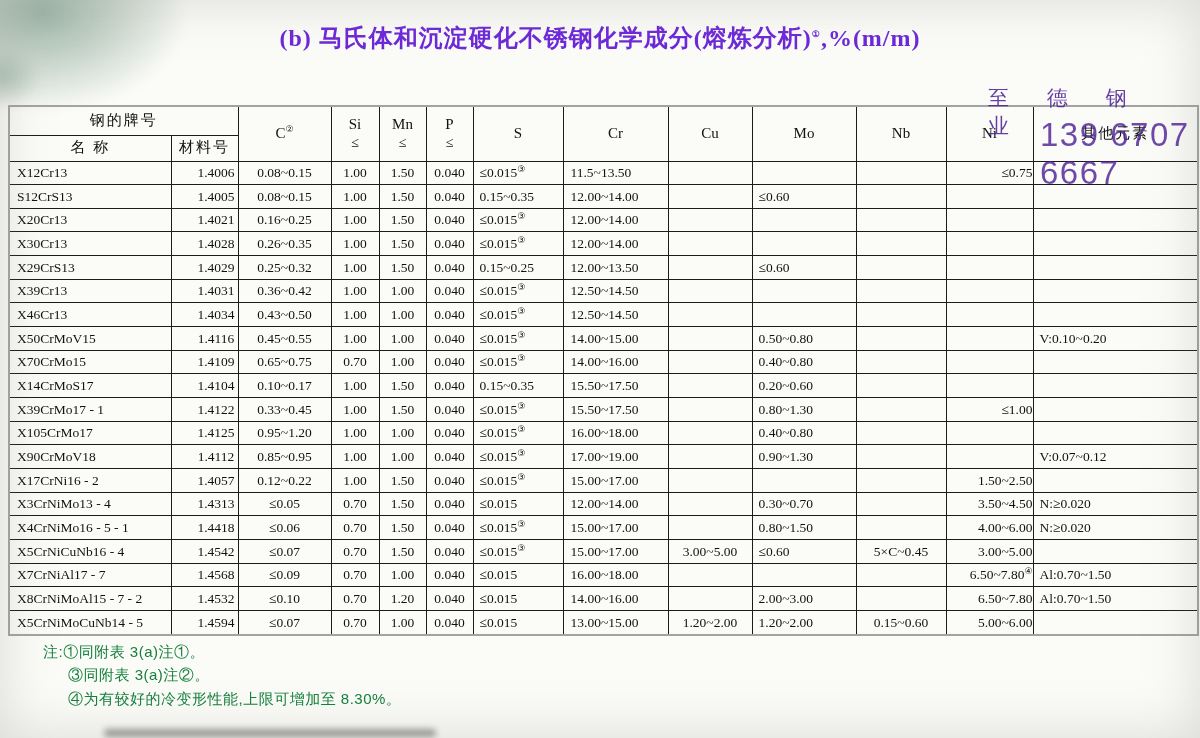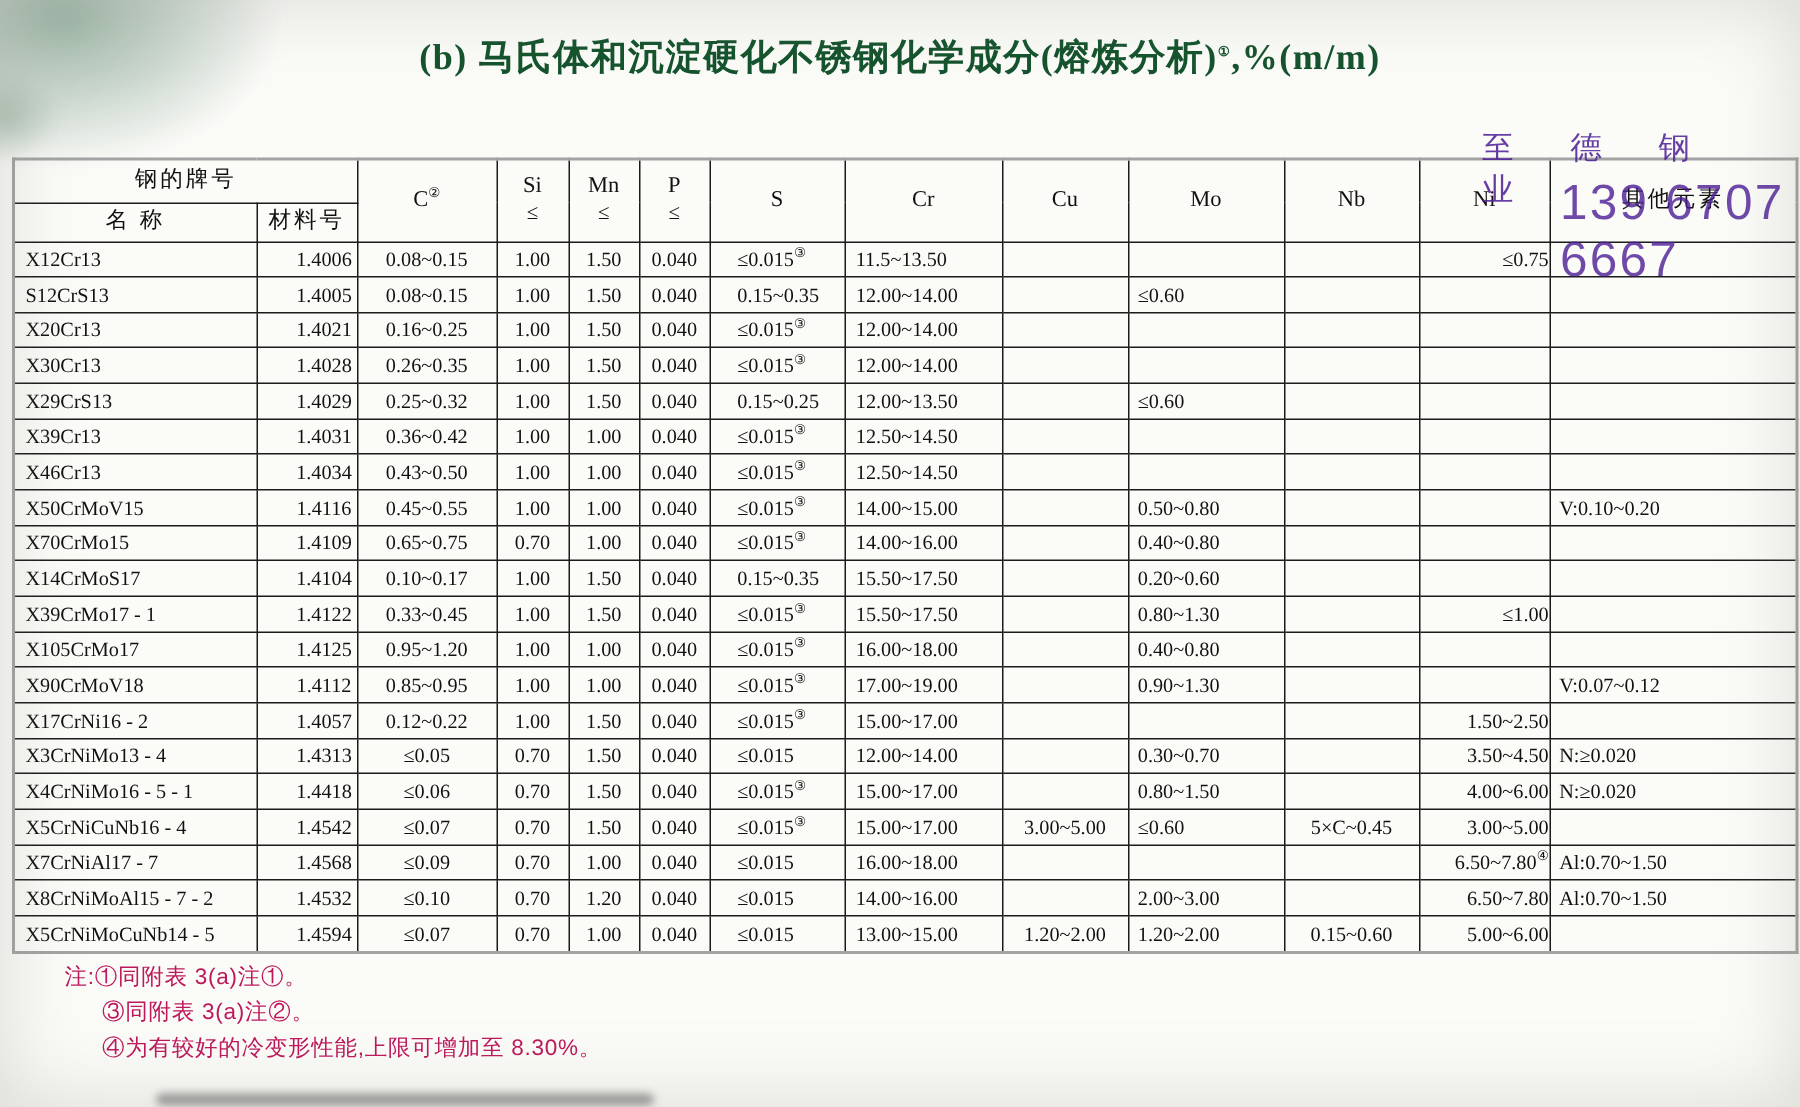--- a/index.html
+++ b/index.html
@@ -26,21 +26,21 @@
     position:absolute;left:-14px;top:48px;width:55px;height:60px;
     background:radial-gradient(ellipse at 30% 50%, rgba(95,135,110,.35), rgba(120,150,130,0) 70%);
     filter:blur(4px);
     pointer-events:none;
   }
   .title{
     position:absolute;left:0;top:22px;width:100%;
     text-align:center;
     font-family:"Liberation Serif","Liberation Sans",serif;
     font-size:24px;font-weight:700;letter-spacing:1px;
-    color:#14532d;
+    color:#6d28d9;
   }
   .watermark{
     position:absolute;z-index:6;pointer-events:none;
     color:#4c1d95;font-family:"Liberation Sans",sans-serif;margin-top:20px;
   }
   .wm1{left:988px;top:64px;font-size:21px;letter-spacing:16px;opacity:.85;}
   .wm2{left:1040px;top:96px;font-size:33px;letter-spacing:1.5px;opacity:.8;}
   table.comp{
     position:absolute;left:8px;top:105px;
     width:1189px;height:531px;
@@ -59,30 +59,30 @@
   thead tr.hr2{height:26px;}
   .lim{display:block;font-size:14px;margin-top:2px;letter-spacing:0;}
   tbody tr{height:14px;}
   tbody td{
     font-family:"Liberation Serif","Liberation Sans",serif;
     font-size:13.5px;line-height:1;padding:0;vertical-align:middle;
     white-space:nowrap;color:#111;text-align:center;
   }
   td.col-name{text-align:left;padding-left:7px;}
   td.col-mat{text-align:center;padding-left:23px;}
-  td.col-s{text-align:left;padding-left:18px;}
+  td.col-s{text-align:left;padding-left:6px;}
   td.col-cr{text-align:left;padding-left:7px;}
   td.col-mo{text-align:left;padding-left:6px;font-family:Liberation Serif, serif;}
   td.col-ni{text-align:right;padding-left:5px;}
   td.col-other{text-align:left;padding-left:6px;}
   sup{font-size:9px;line-height:0;vertical-align:super;}
   .notes{
     position:absolute;left:43px;top:640px;
     font-family:"Liberation Sans",sans-serif;
-    font-size:15px;line-height:23.3px;color:#be185d;
+    font-size:15px;line-height:23.3px;color:#15803d;
     font-weight:500;letter-spacing:.5px;
   }
   .note-line{white-space:nowrap;}
   .note-indent{margin-left:25px;}
   .blur-strip{
     position:absolute;left:104px;top:729px;width:332px;height:8px;
     background:#4e4e4e;border-radius:4px;filter:blur(3px);opacity:.55;
     pointer-events:none;
   }
 </style>

